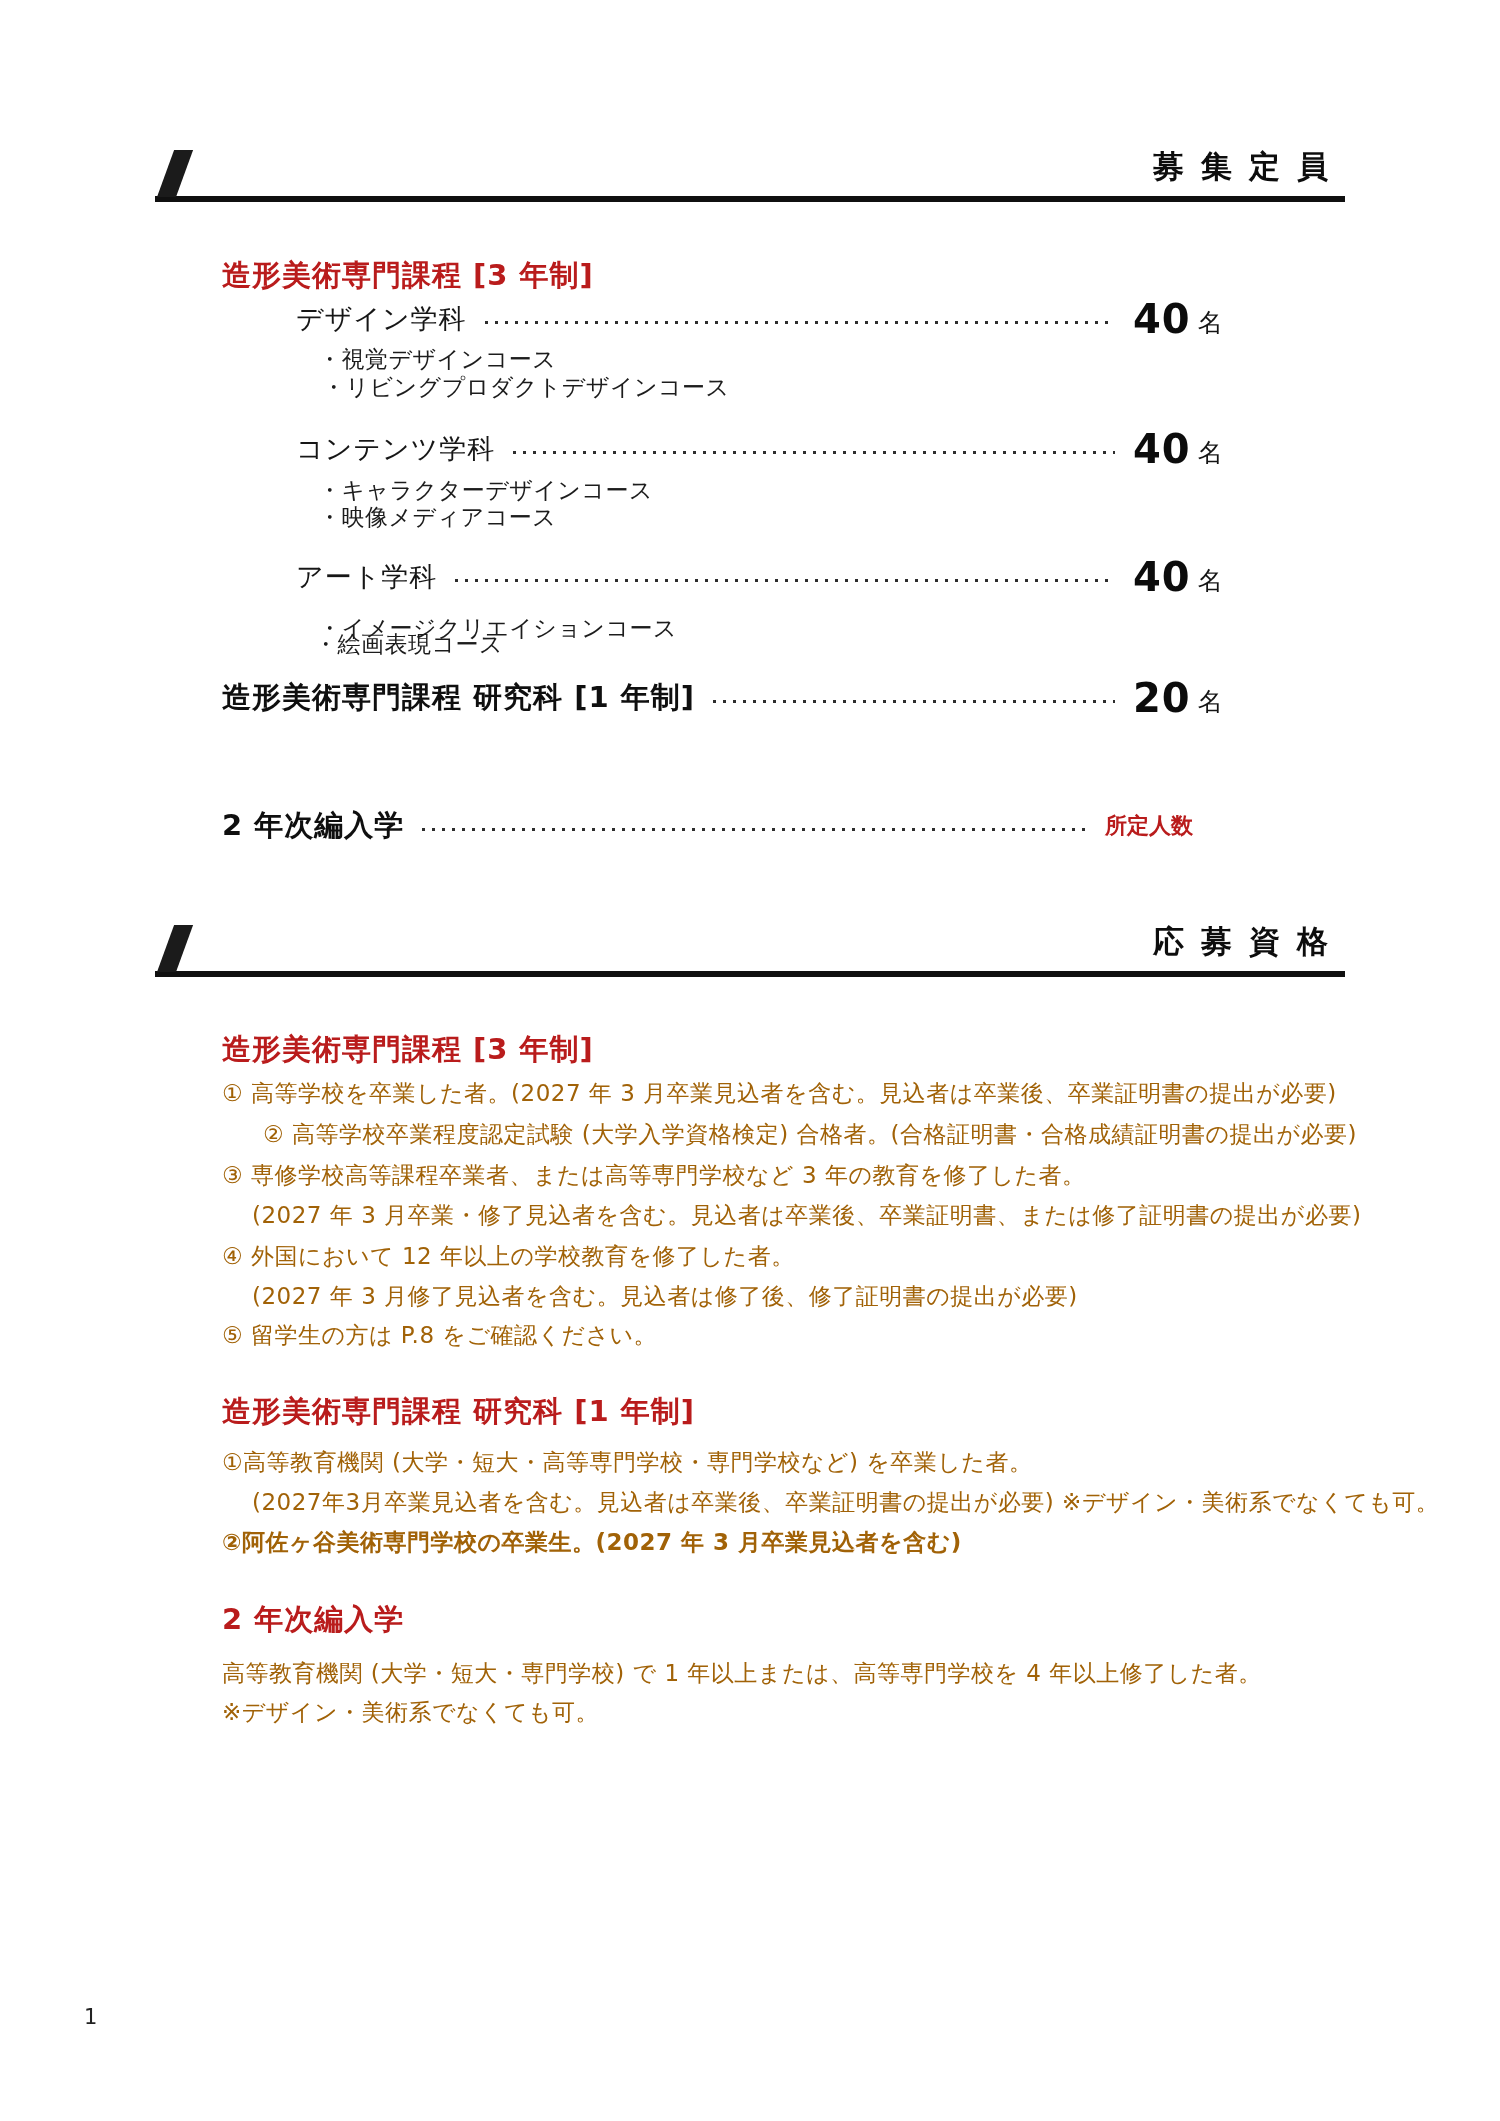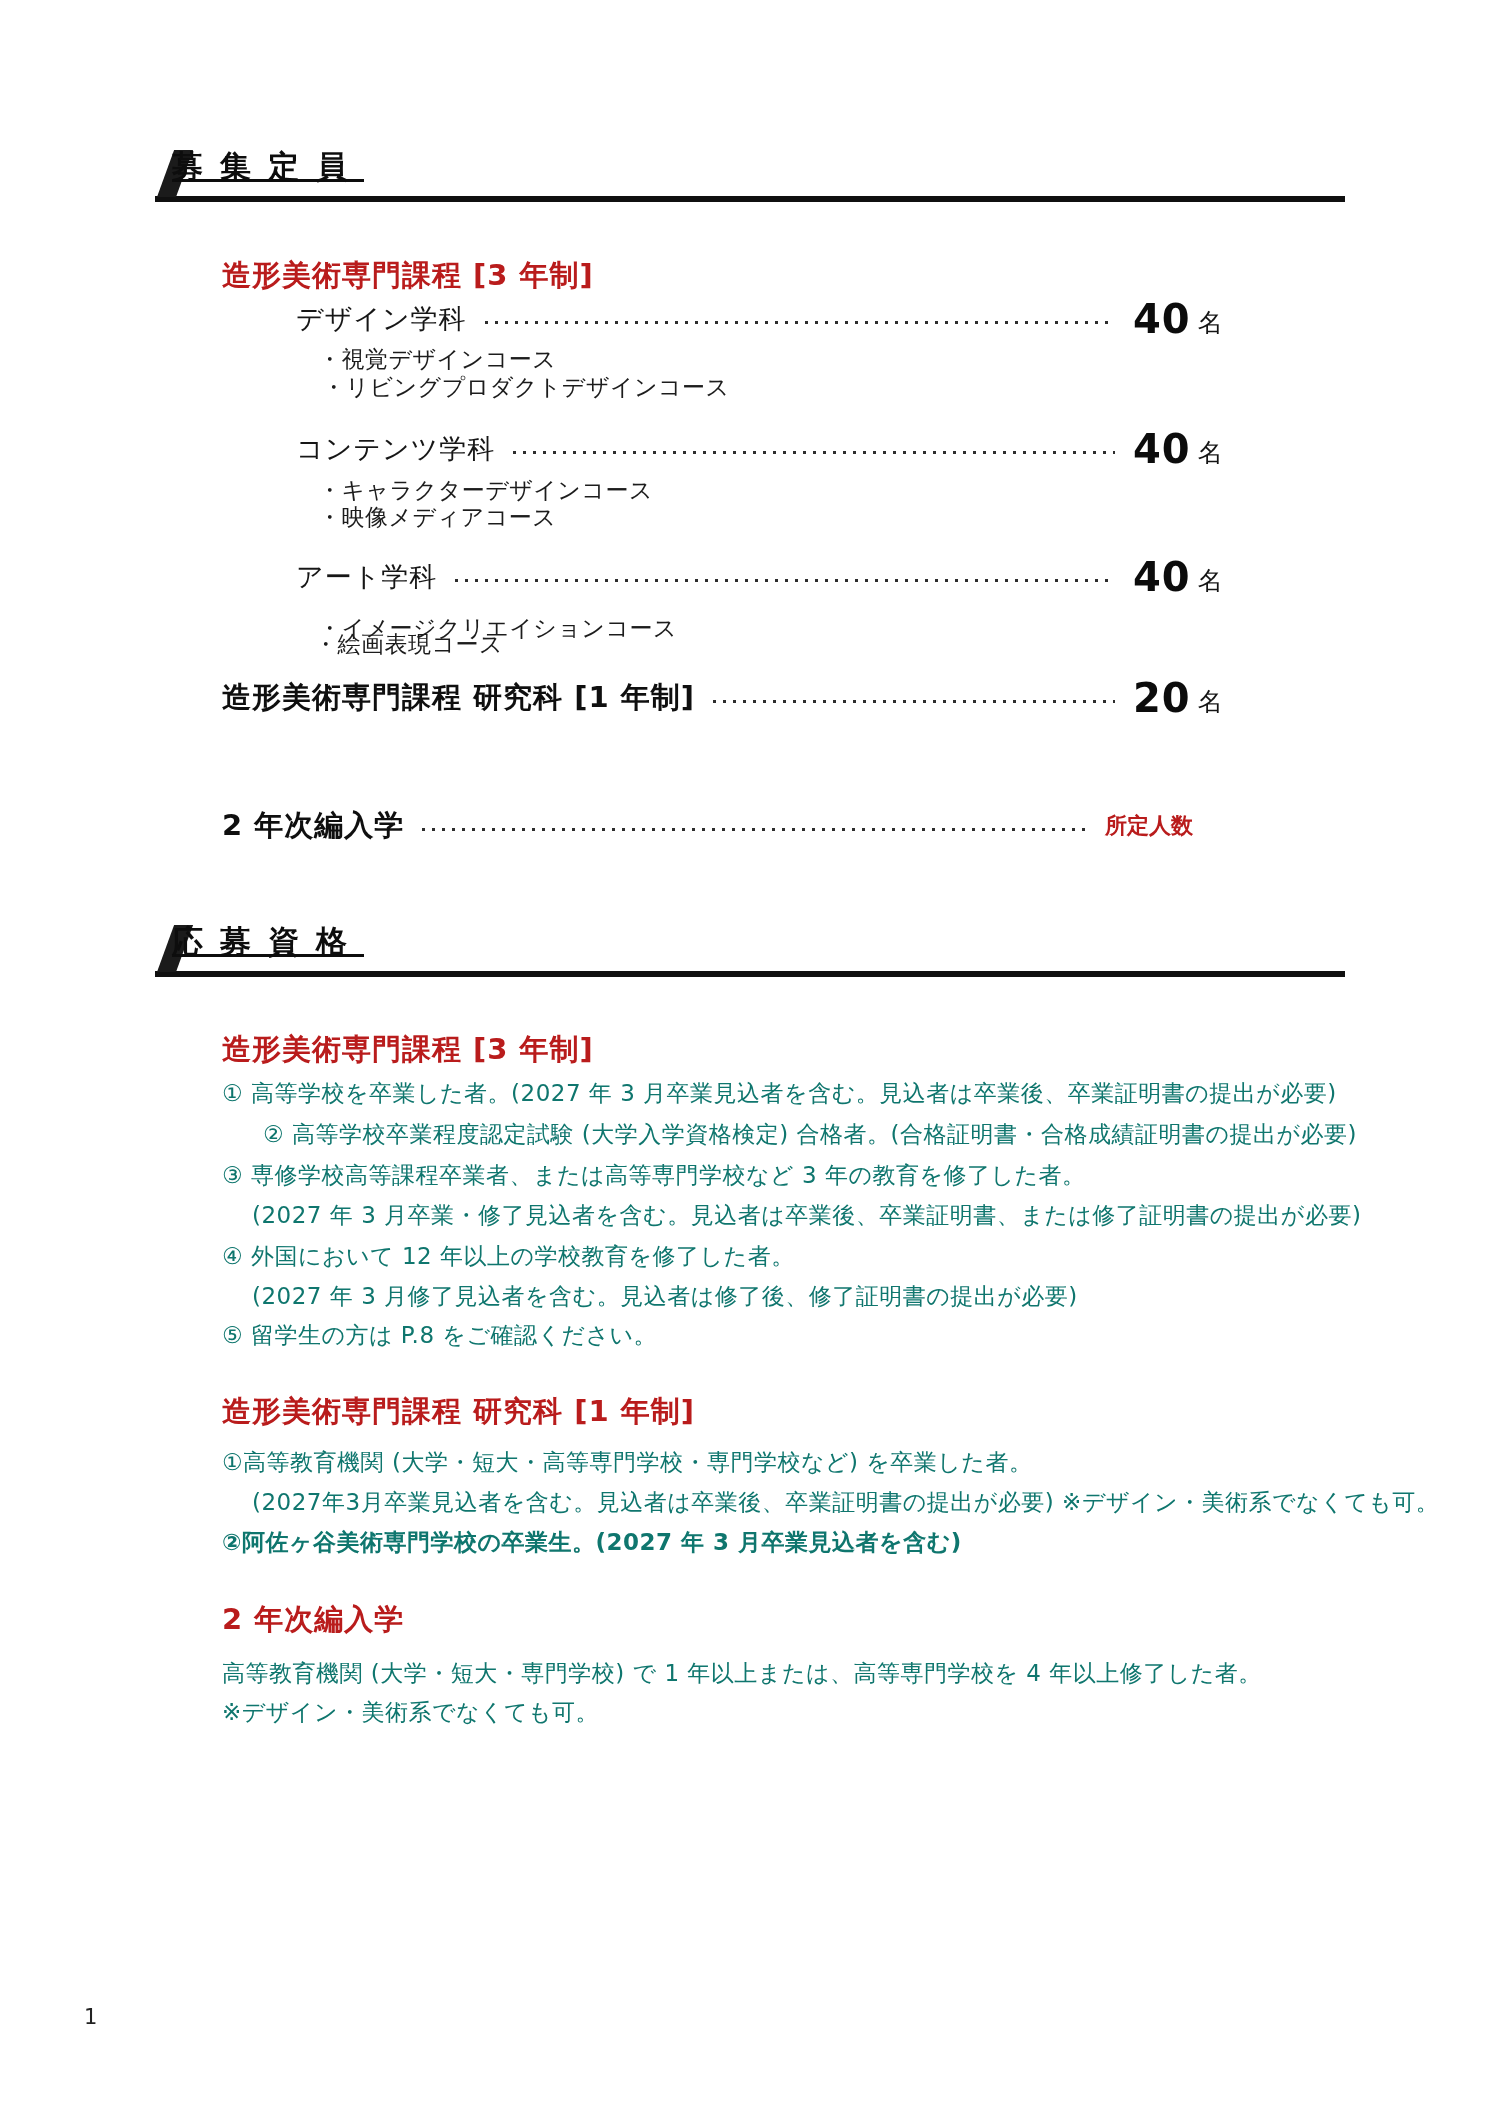--- a/index.html
+++ b/index.html
@@ -19,25 +19,24 @@
   }
   .sec-header .mark {
     position:absolute; left:2px; bottom:-1px;
     width:19px; height:47px;
     background:#1b1b1b;
     transform:skewX(-20deg);
     transform-origin:bottom left;
   }
   .sec-title {
     position:absolute; left:0; right:0; bottom:8px;
-    text-align:left;
+    text-align:right;
     font-size:31px; font-weight:bold; color:#0d0d0d;
     letter-spacing:17px; padding-left:17px;
     white-space:nowrap;
-    text-decoration:underline;
   }
   
   .block-title {
     position:absolute;
     font-size:29px; font-weight:bold; color:#b91c1c;
     white-space:nowrap; letter-spacing:1px;
   }
   
   .cap-row {
     position:absolute; display:flex; align-items:center; height:46px;
@@ -51,21 +50,21 @@
   .cap-value { display:flex; align-items:center; width:92px; flex:none; }
   .cap-value .num { font-size:40px; font-weight:bold; color:#0c0c0c; letter-spacing:1px; }
   .cap-value .unit { font-size:25px; color:#141414; margin-left:7px; margin-top:6px; }
   .text-value { width:120px; flex:none; font-size:22px; font-weight:bold; color:#b91c1c; white-space:nowrap; }
   
   .course-line {
     position:absolute; font-size:23px; color:#1c1c1c; white-space:nowrap; letter-spacing:0.5px;
   }
   
   .body-line {
-    position:absolute; font-size:23px; color:#0f766e; white-space:nowrap; letter-spacing:0.5px;
+    position:absolute; font-size:23px; color:#a16207; white-space:nowrap; letter-spacing:0.5px;
   }
   .page-num { position:absolute; font-size:21px; color:#222; }
 </style>
 </head>
 <body>
 
 <div class="page">
 
   <div class="sec-header" style="top:150px;">
     <div class="mark"></div>

